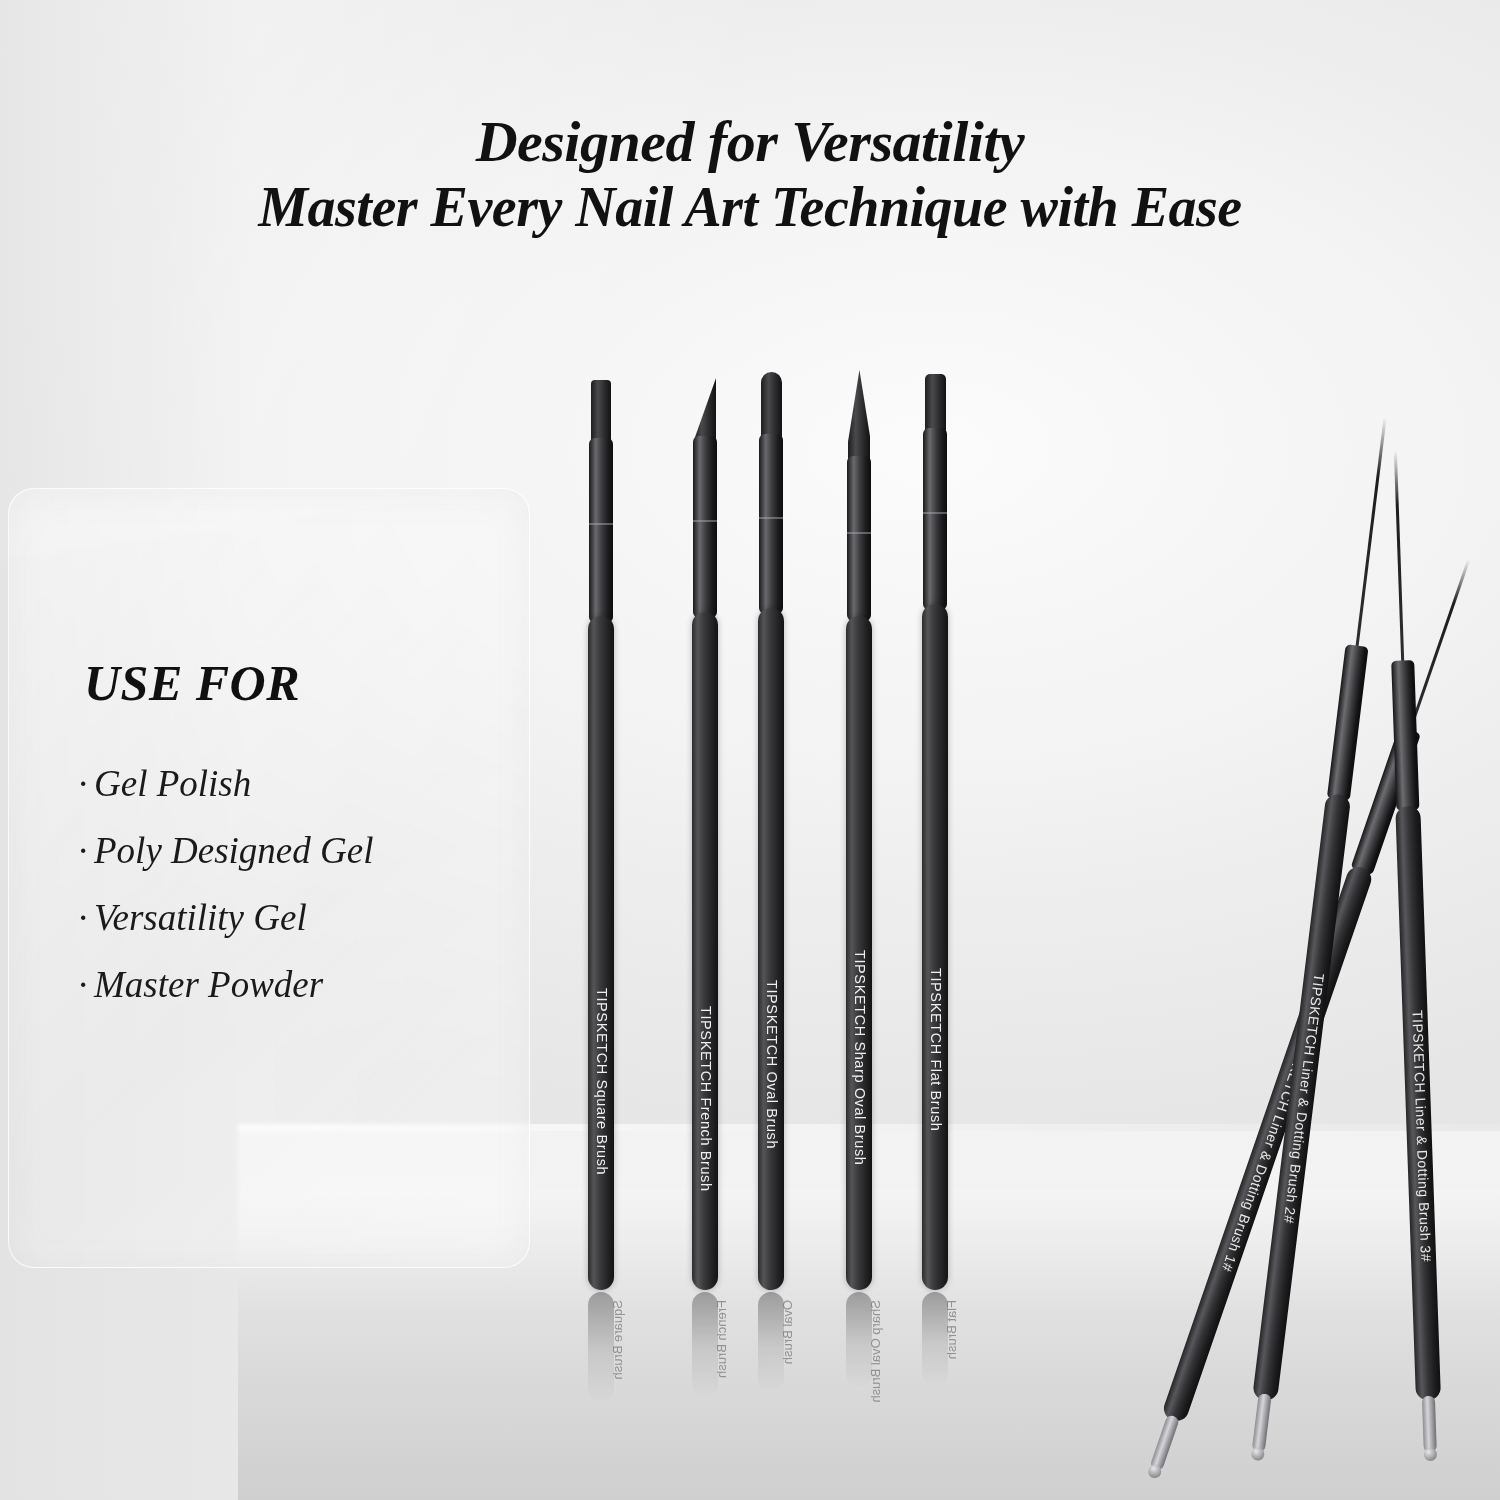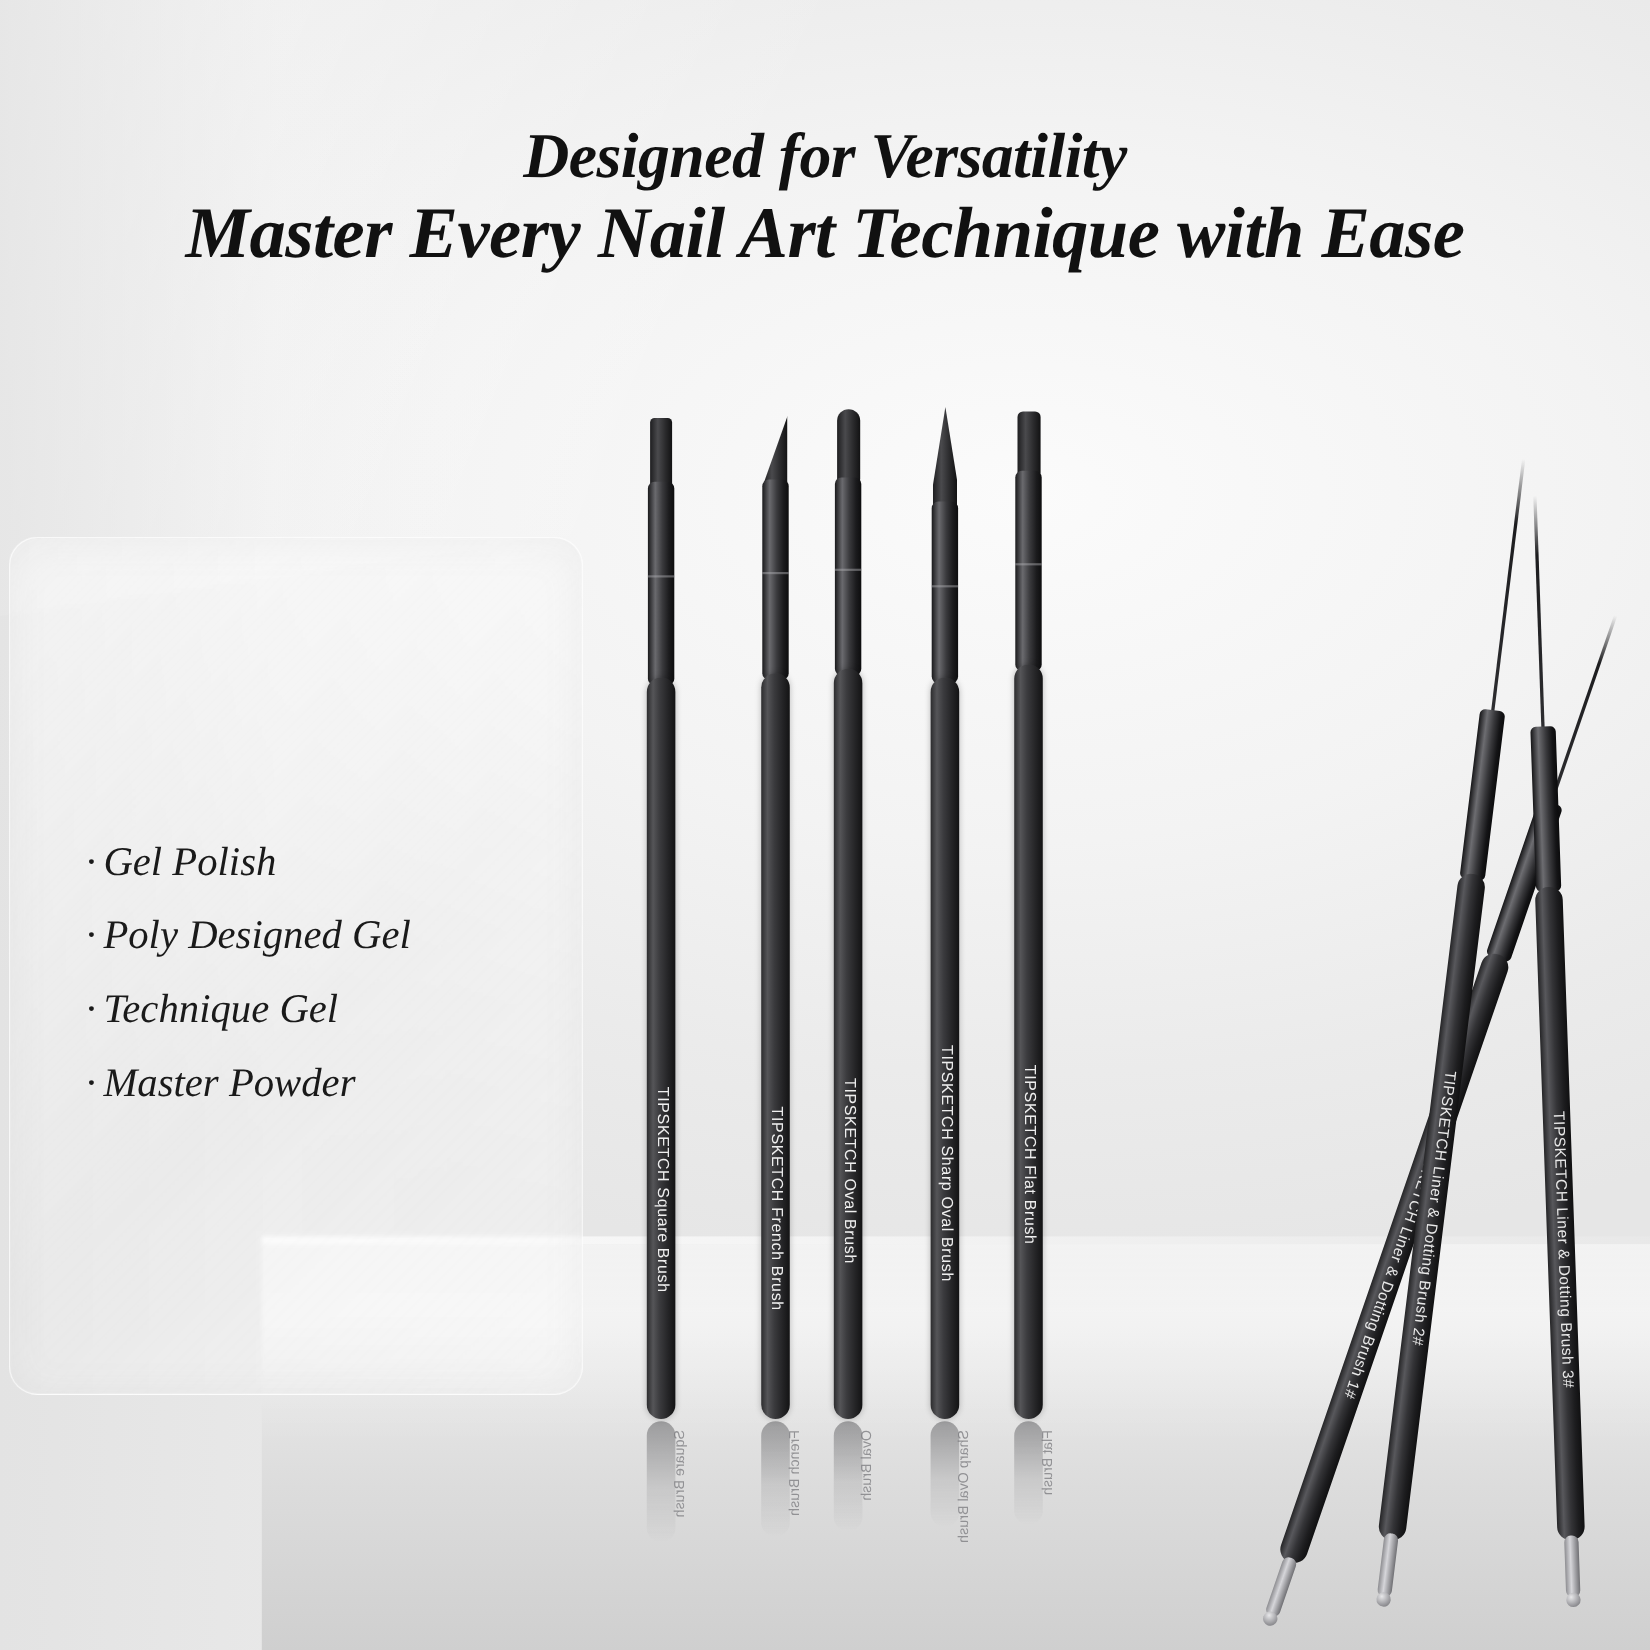--- a/index.html
+++ b/index.html
@@ -45,21 +45,21 @@
     top: 108px;
     text-align: center;
     color: #111111;
     font-family: "Liberation Serif", serif;
     font-weight: bold;
     font-style: italic;
     line-height: 1.16;
     letter-spacing: -0.5px;
   }
   .headline .l1 { font-size: 58px; display: block; }
-  .headline .l2 { font-size: 66px; display: block; }
+  .headline .l2 { font-size: 56px; display: block; }
 
   
   .panel {
     position: absolute;
     left: 8px;
     top: 488px;
     width: 520px;
     height: 778px;
     background: linear-gradient(135deg, rgba(255,255,255,0.55) 0%, rgba(255,255,255,0.22) 55%, rgba(255,255,255,0.40) 100%);
     border: 1px solid rgba(255,255,255,0.75);
@@ -246,24 +246,25 @@
   <div class="headline">
     <span class="l1">Designed for Versatility</span>
     <span class="l2">Master Every Nail Art Technique with Ease</span>
   </div>
 
   <div class="table-front"></div>
   <div class="table-edge"></div>
   <div class="table-shine"></div>
 
   <div class="panel"></div>
+  <div class="panel-title">USE FOR</div>
   <ul class="use-list">
     <li><span class="dot">·</span><span>Gel Polish</span></li>
     <li><span class="dot">·</span><span>Poly Designed Gel</span></li>
-    <li><span class="dot">·</span><span>Technique Gel</span></li>
+    <li><span class="dot">·</span><span>Versatility Gel</span></li>
     <li><span class="dot">·</span><span>Master Powder</span></li>
   </ul>
 
   <div class="brush" style="left:588px; top:380px; width:26px; height:910px;">
     <div class="tip" style="left:3px; top:0; width:20px; height:60px; border-radius:4px 4px 0 0;"></div>
     <div class="ferrule" style="top:58px; height:185px;"></div>
     <div class="handle" style="top:236px; height:674px;"></div>
     <div class="brush-label" style="left:22px; top:608px;">TIPSKETCH Square Brush</div>
   </div>
   <div class="reflection" style="left:588px; top:1292px; height:110px;"></div>

